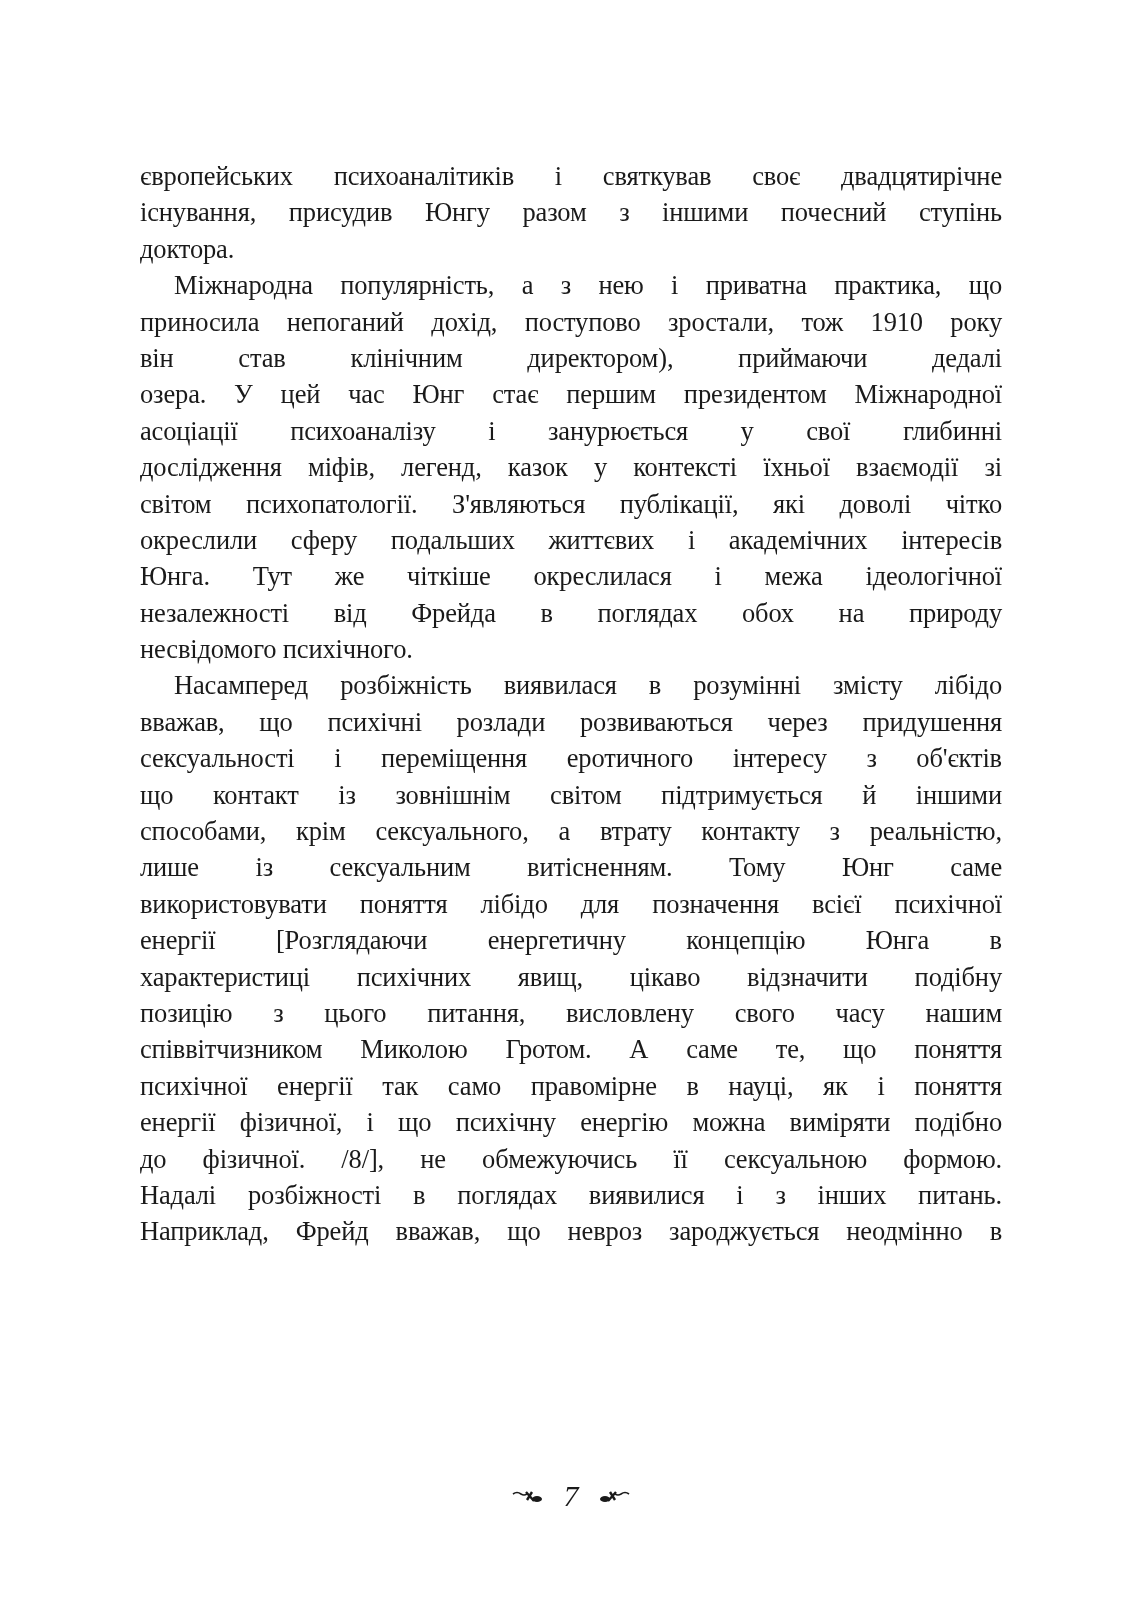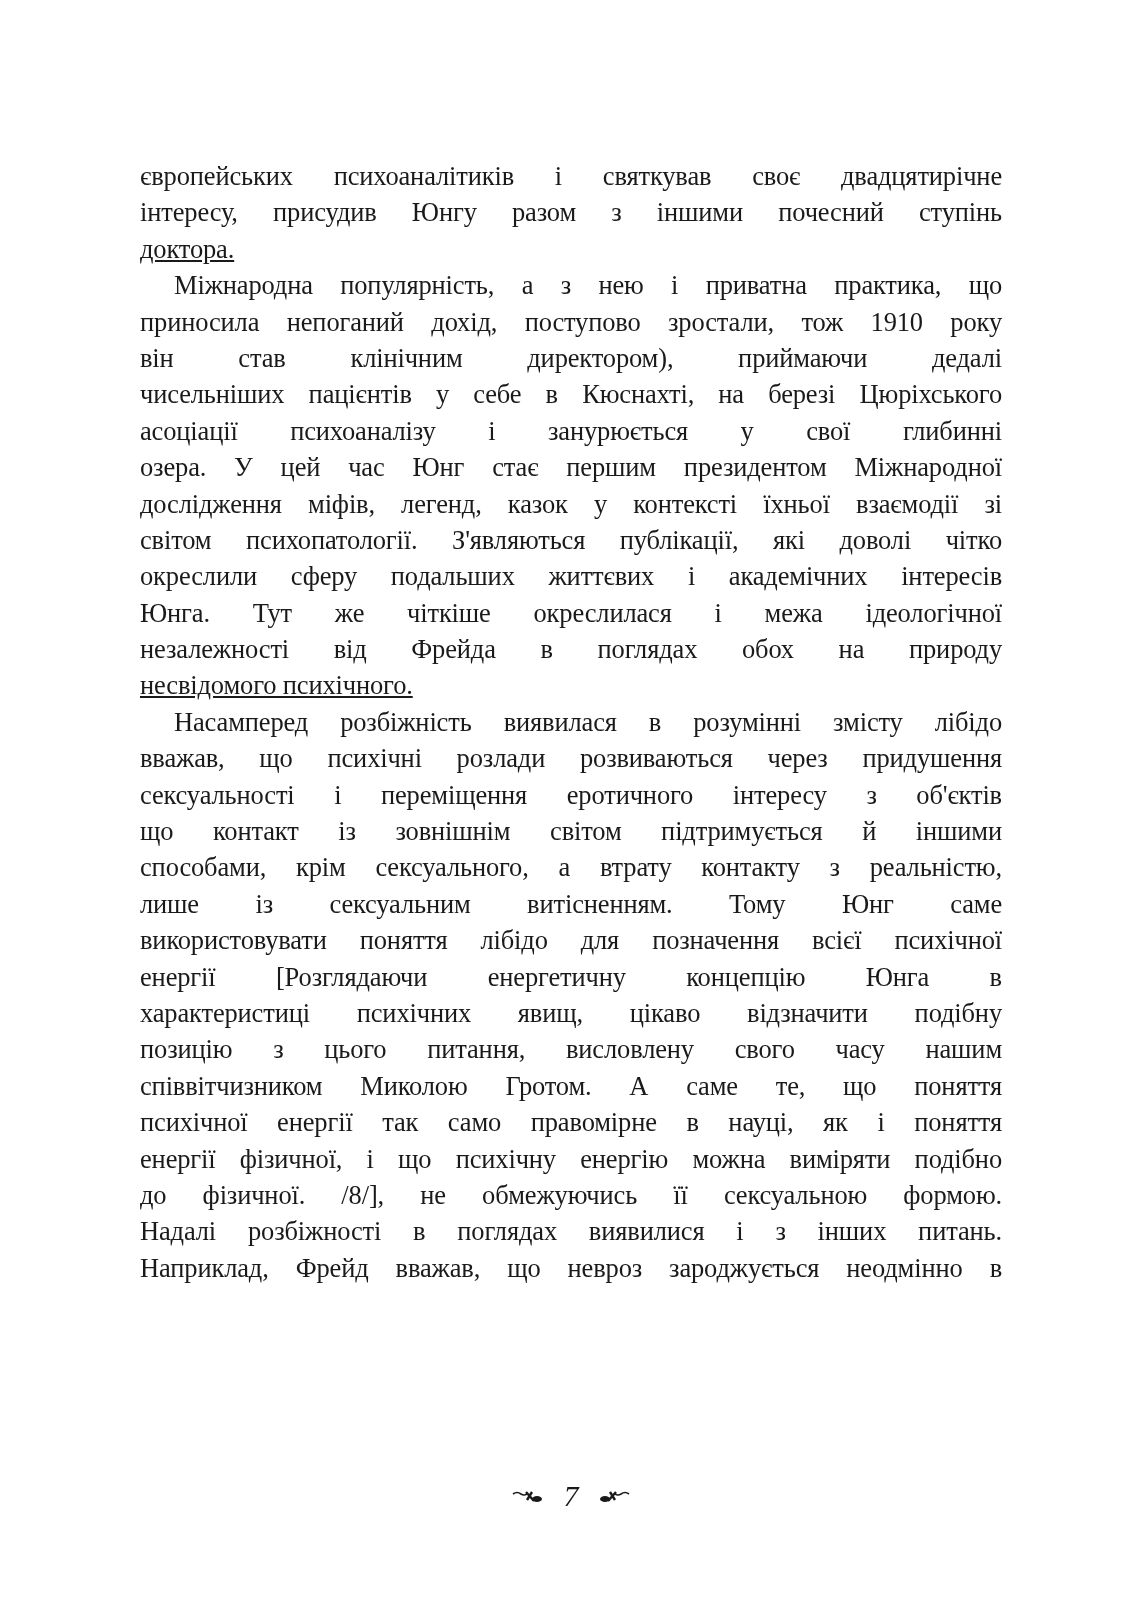--- a/index.html
+++ b/index.html
@@ -30,21 +30,21 @@
     .line {
       height: 36.4px;
       line-height: 36.4px;
       font-size: 26.5px;
       white-space: nowrap;
       text-align: justify;
       text-align-last: justify;
       letter-spacing: -0.15px;
     }
     .line.indent { padding-left: 34px; }
-    .line.last { text-align-last: left; text-decoration: underline; }
+    .line.last { text-align-last: left; }
     .footer {
       position: absolute;
       left: 0;
       width: 1142px;
       top: 1476px;
       text-align: center;
       font-size: 30px;
       font-style: italic;
       color: #1a1a1a;
     }
@@ -60,30 +60,29 @@
       vertical-align: middle;
     }
   </style>
 </head>
 <body>
 
 <div class="page">
   <div class="text-block" id="text-block">
       <div>
         <div class="line">європейських психоаналітиків і святкував своє двадцятирічне</div>
-        <div class="line">інтересу, присудив Юнгу разом з іншими почесний ступінь</div>
+        <div class="line">існування, присудив Юнгу разом з іншими почесний ступінь</div>
         <div class="line last">доктора.</div>
       </div>
       <div>
         <div class="line indent">Міжнародна популярність, а з нею і приватна практика, що</div>
         <div class="line">приносила непоганий дохід, поступово зростали, тож 1910 року</div>
         <div class="line">він став клінічним директором), приймаючи дедалі</div>
-        <div class="line">чисельніших пацієнтів у себе в Кюснахті, на березі Цюріхського</div>
+        <div class="line">озера. У цей час Юнг стає першим президентом Міжнародної</div>
         <div class="line">асоціації психоаналізу і занурюється у свої глибинні</div>
-        <div class="line">озера. У цей час Юнг стає першим президентом Міжнародної</div>
         <div class="line">дослідження міфів, легенд, казок у контексті їхньої взаємодії зі</div>
         <div class="line">світом психопатології. З'являються публікації, які доволі чітко</div>
         <div class="line">окреслили сферу подальших життєвих і академічних інтересів</div>
         <div class="line">Юнга. Тут же чіткіше окреслилася і межа ідеологічної</div>
         <div class="line">незалежності від Фрейда в поглядах обох на природу</div>
         <div class="line last">несвідомого психічного.</div>
       </div>
       <div>
         <div class="line indent">Насамперед розбіжність виявилася в розумінні змісту лібідо</div>
         <div class="line">вважав, що психічні розлади розвиваються через придушення</div>

